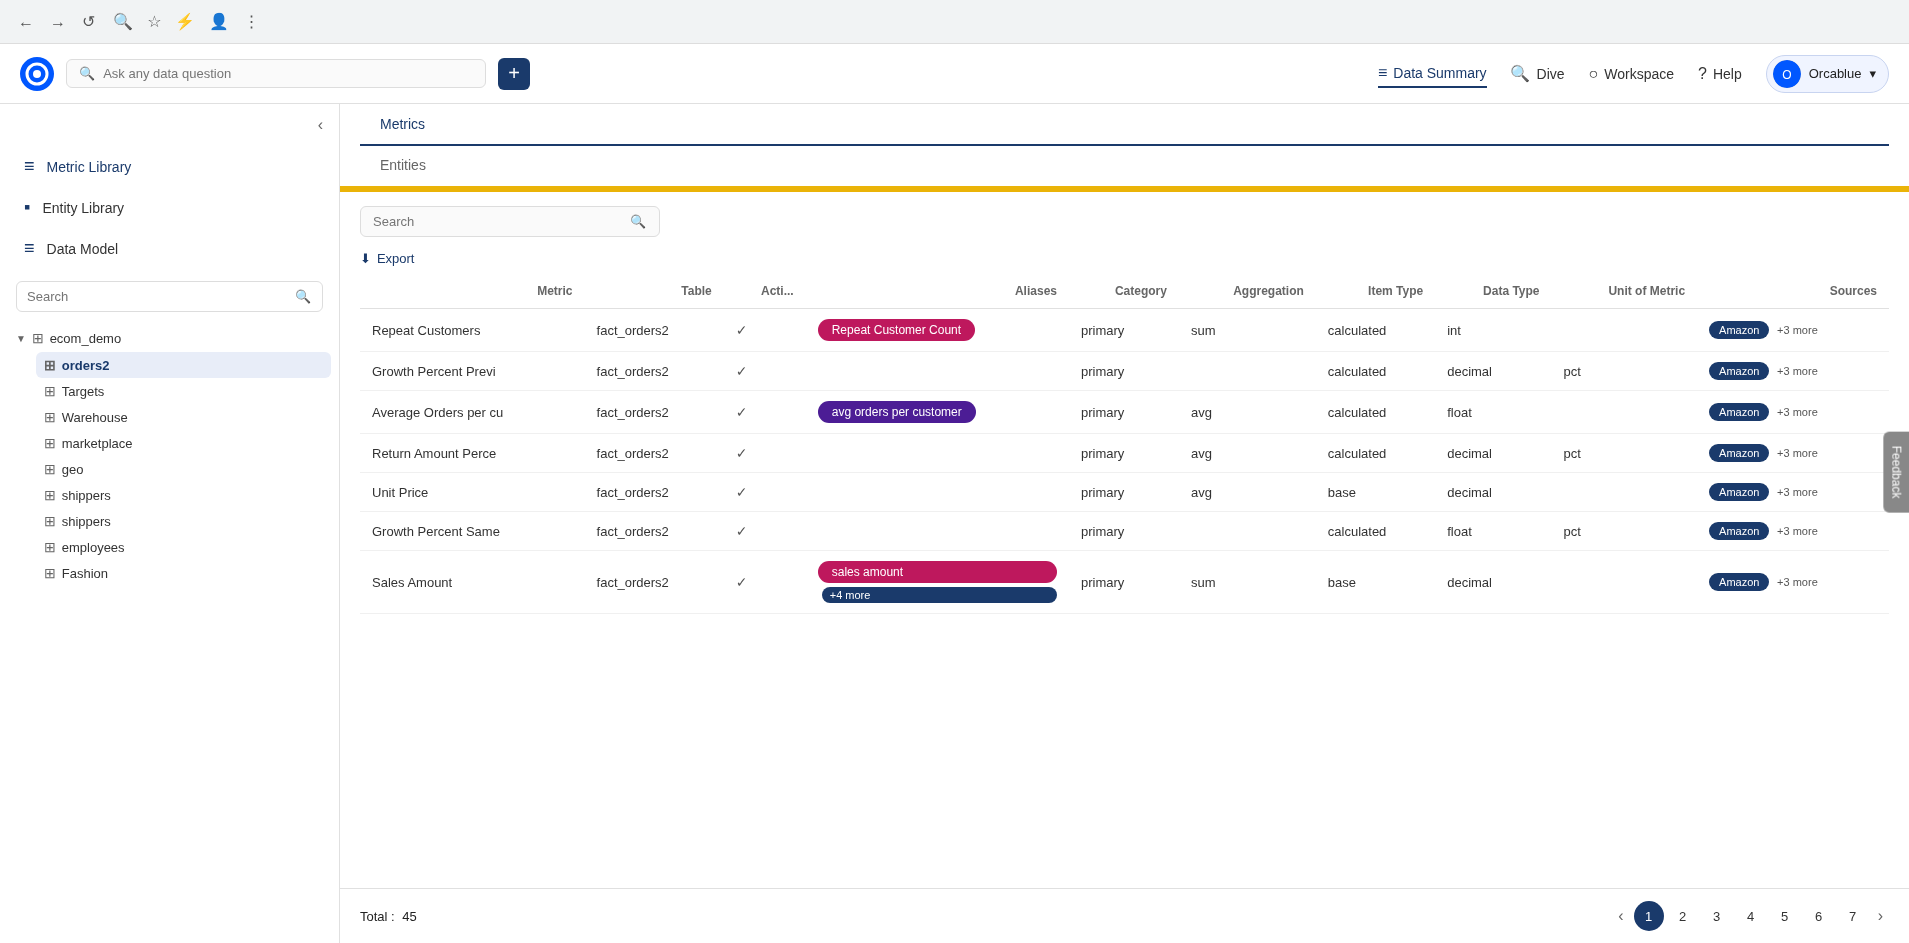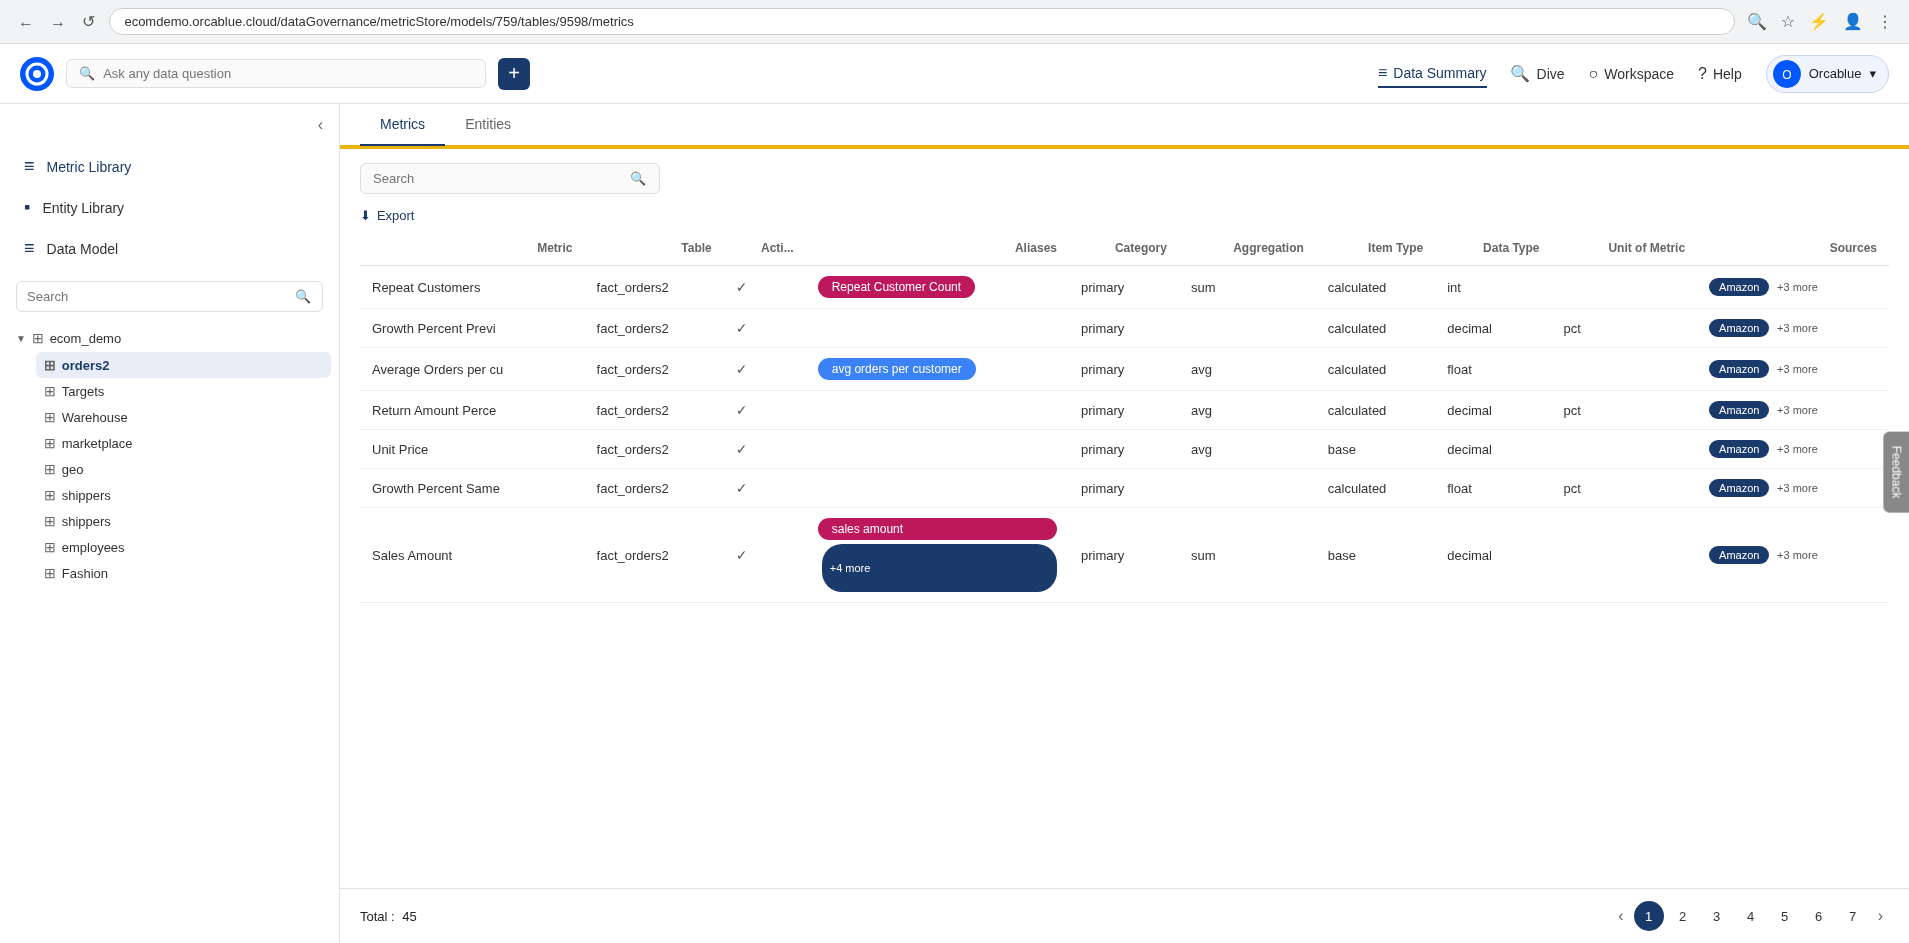--- a/index.html
+++ b/index.html
@@ -90,21 +90,21 @@
     .tree-item.active { background: #e8edf8; color: #1a3a6b; font-weight: 600; }
     .tree-item .arrow { font-size: 10px; color: #666; }
     .tree-item .db-icon { font-size: 14px; color: #666; }
     .tree-child { padding-left: 28px; }
     .tree-child .tree-item { padding: 5px 8px; }
 
     
     .content { flex: 1; display: flex; flex-direction: column; overflow: hidden; background: #fff; }
 
     
-    .tabs { display: flex; border-bottom: 4px solid #eab308; padding: 0 20px; }
+    .tabs { display: flex; border-bottom: 6px solid #eab308; padding: 0 20px; flex-direction: column; }
     .tab {
       padding: 12px 20px; cursor: pointer; font-size: 14px; color: #666;
       border-bottom: 2px solid transparent; margin-bottom: -1px;
     }
     .tab.active { color: #1a3a6b; border-bottom-color: #1a3a6b; font-weight: 500; }
 
     
     .table-toolbar { padding: 14px 20px; display: flex; align-items: center; gap: 12px; }
     .table-search {
       display: flex; align-items: center; gap: 8px;
@@ -127,24 +127,24 @@
       background: #fff; position: sticky; top: 0; z-index: 1;
     }
     tbody tr { border-bottom: 1px solid #f0f0f0; }
     tbody td { padding: 10px 12px; font-size: 13px; color: #333; white-space: nowrap; }
     .check-icon { color: #555; font-size: 14px; }
     .alias-badge {
       display: inline-block; background: #be185d; color: #fff;
       border-radius: 20px; padding: 4px 14px; font-size: 12px; font-weight: 500;
       white-space: nowrap;
     }
-    .alias-badge.secondary { background: #3b82f6; }
+    .alias-badge.secondary { background: #4c1d95; }
     .more-badge {
       display: inline-block; background: #1a3a6b; color: #fff;
-      border-radius: 20px; padding: 18px 8px; font-size: 11px; margin-left: 4px;
+      border-radius: 20px; padding: 2px 8px; font-size: 11px; margin-left: 4px;
     }
     .amazon-badge {
       display: inline-block; background: #1a3a6b; color: #fff;
       border-radius: 20px; padding: 3px 10px; font-size: 11px; font-weight: 500;
     }
     .plus-more { font-size: 11px; color: #555; margin-left: 4px; }
 
     
     .table-footer {
       display: flex; align-items: center; justify-content: space-between;
@@ -175,21 +175,20 @@
   </style>
 </head>
 <body>
 
 <div class="browser-bar">
   <div class="browser-nav">
     <button>←</button>
     <button>→</button>
     <button>↺</button>
   </div>
-  <input class="browser-url" value="ecomdemo.orcablue.cloud/dataGovernance/metricStore/models/759/tables/9598/metrics" style="">
   <div class="browser-actions">
     <span>🔍</span>
     <span>☆</span>
     <span>⚡</span>
     <span>👤</span>
     <span>⋮</span>
   </div>
 </div>
 
 <div class="app-header">

